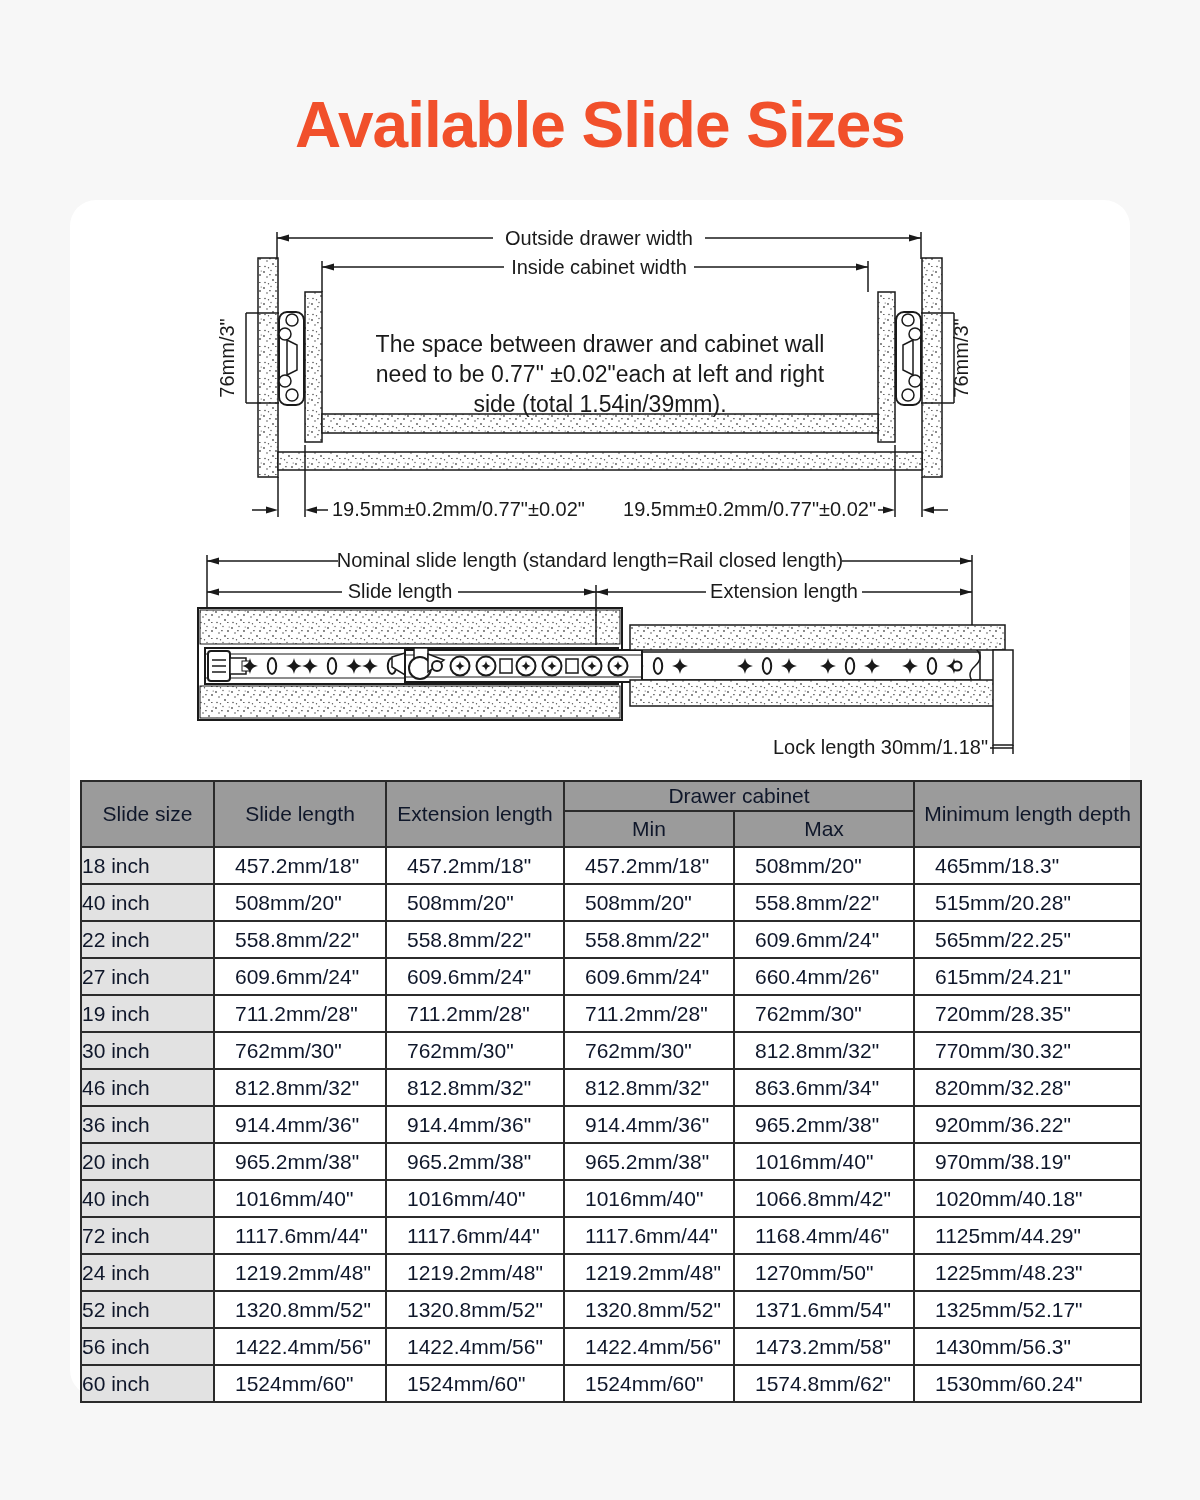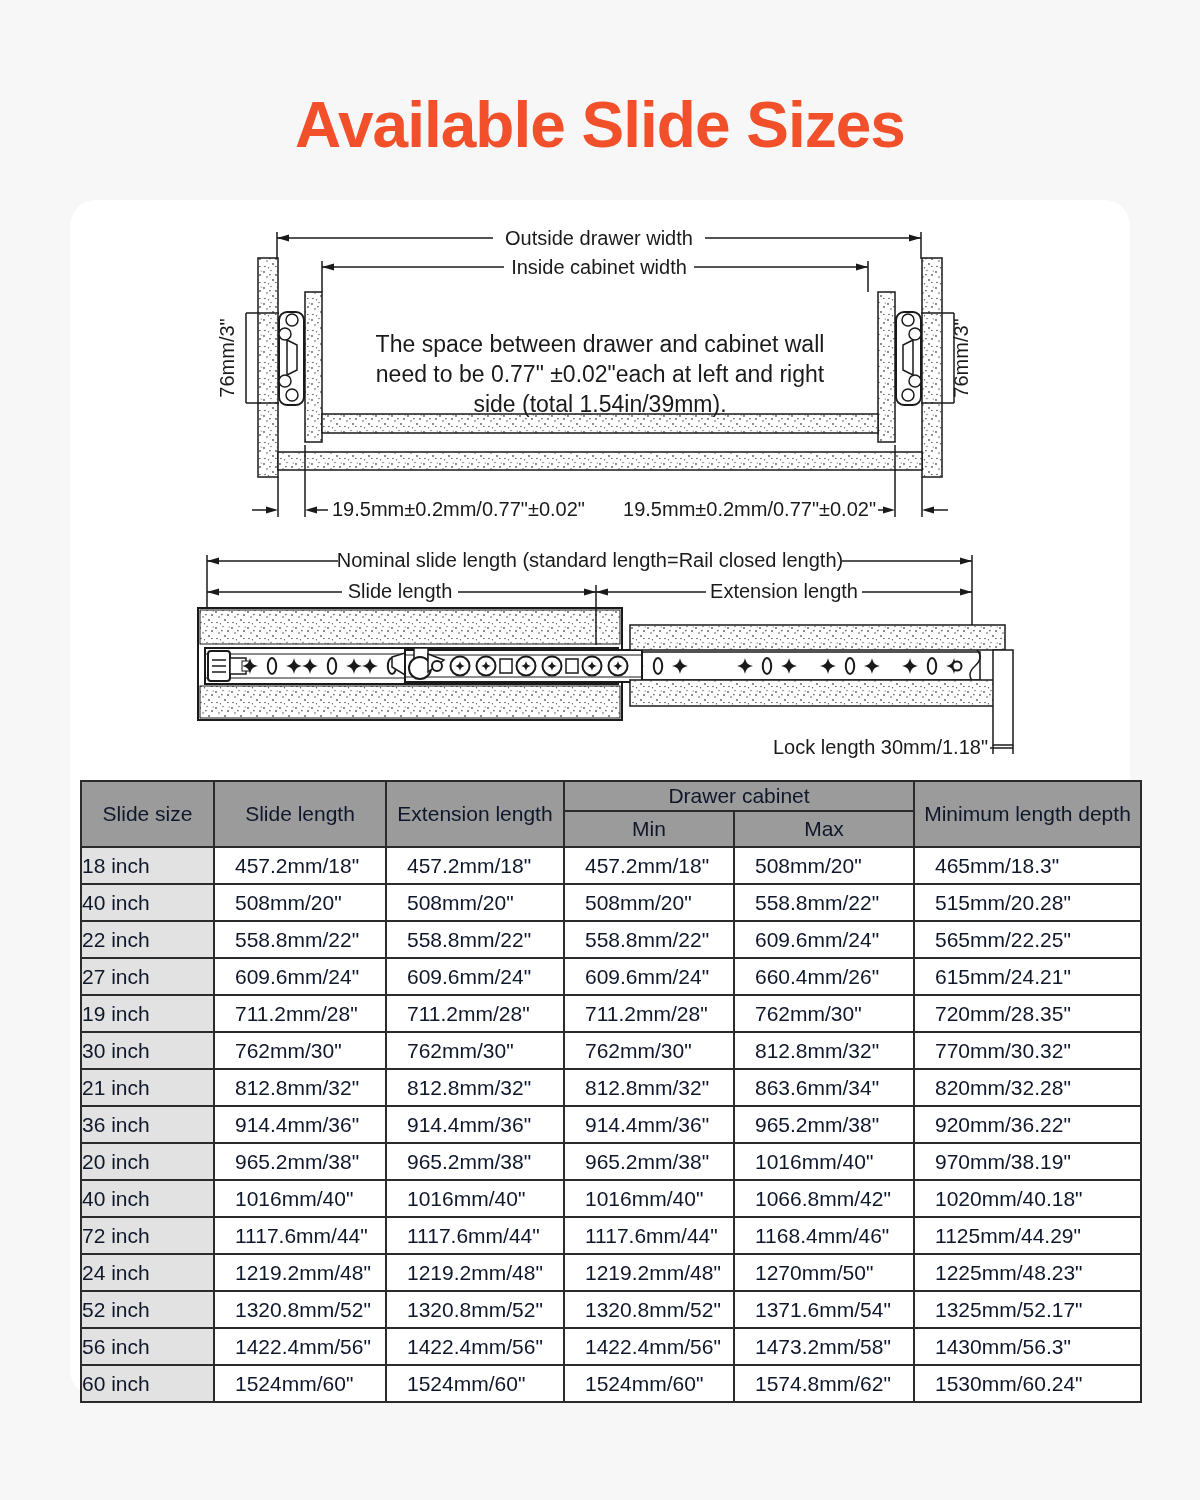--- a/index.html
+++ b/index.html
@@ -333,21 +333,21 @@
     <tr>
       <td class="c-size">30 inch</td>
       <td>762mm/30"</td>
       <td>762mm/30"</td>
       <td>762mm/30"</td>
       <td>812.8mm/32"</td>
       <td>770mm/30.32"</td>
     </tr>
 
     <tr>
-      <td class="c-size">21 inch</td>
+      <td class="c-size">46 inch</td>
       <td>812.8mm/32"</td>
       <td>812.8mm/32"</td>
       <td>812.8mm/32"</td>
       <td>863.6mm/34"</td>
       <td>820mm/32.28"</td>
     </tr>
 
     <tr>
       <td class="c-size">36 inch</td>
       <td>914.4mm/36"</td>

